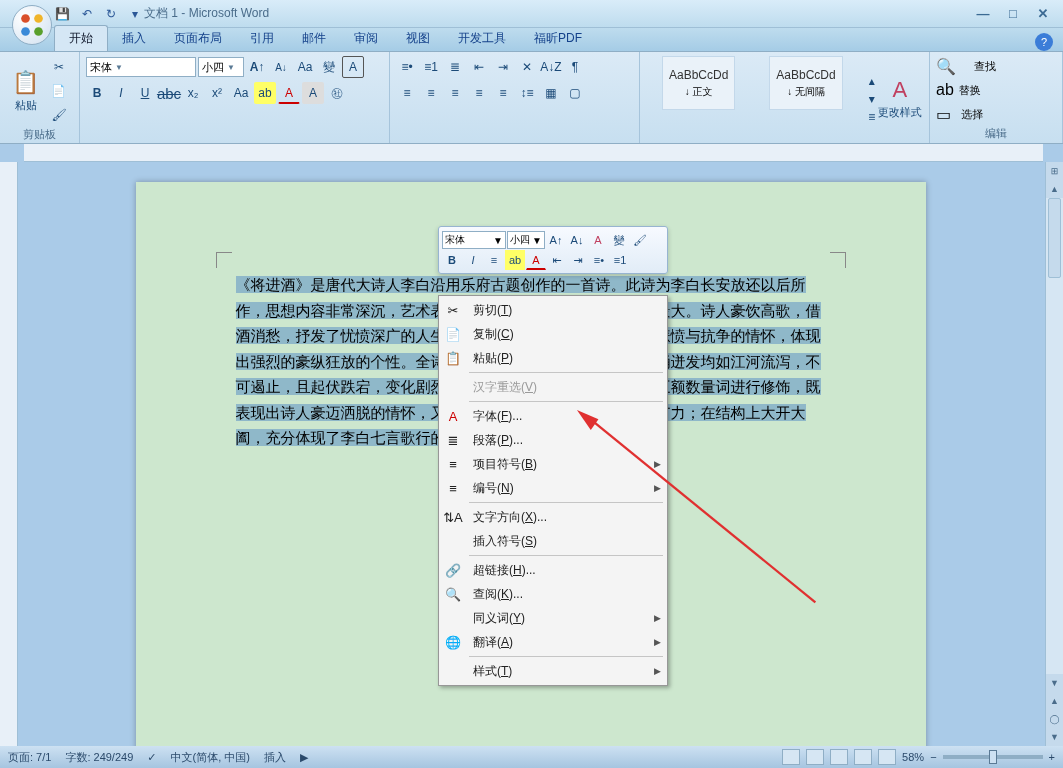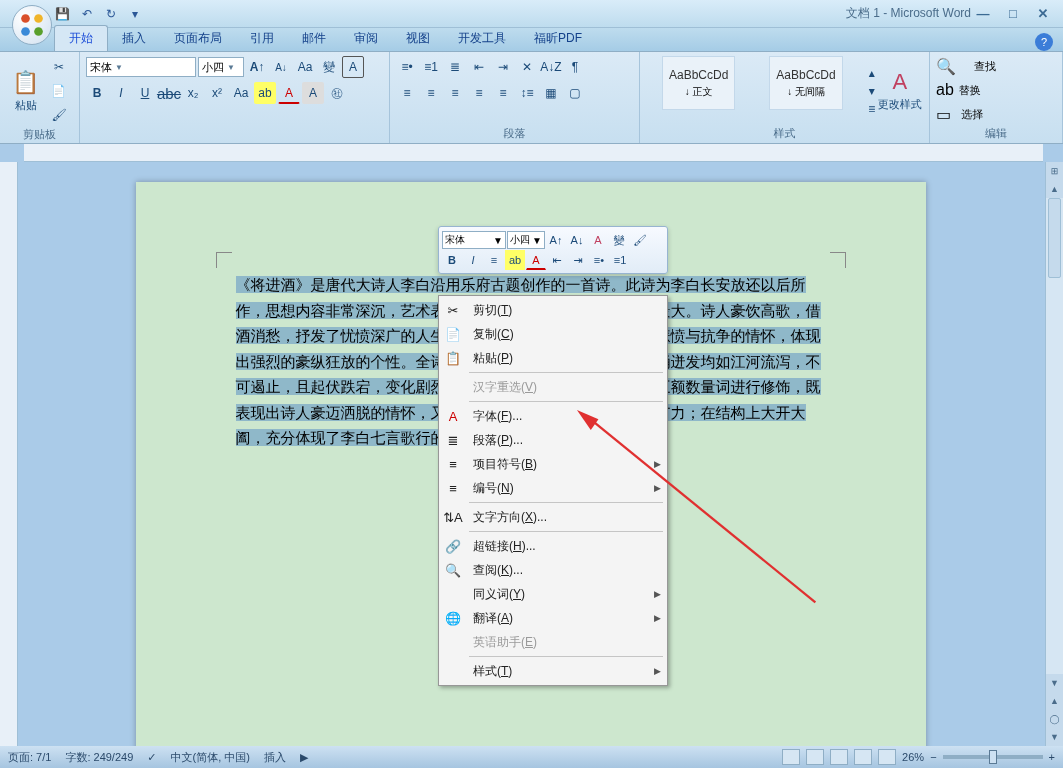--- a/index.html
+++ b/index.html
@@ -4,28 +4,28 @@
 <style>
 * { margin: 0; padding: 0; box-sizing: border-box; font-family: "Microsoft YaHei", "SimSun", sans-serif; }
 body { background: #fff; width: 1063px; height: 768px; overflow: hidden; position: relative; }
 
 
 .titlebar { height: 28px; background: linear-gradient(to bottom, #d9ecf9, #bedcee); display: flex; align-items: center; border-bottom: 1px solid #9fbfd6; }
 .office-btn { width: 40px; height: 40px; border-radius: 50%; background: radial-gradient(circle at 30% 30%, #fff, #d0e0f0); border: 1px solid #8faec5; margin: 2px 6px; position: absolute; top: 3px; left: 6px; z-index: 10; display: flex; align-items: center; justify-content: center; }
 .office-btn svg { width: 26px; height: 26px; }
 .qat { margin-left: 54px; display: flex; gap: 6px; align-items: center; }
 .qat-item { width: 18px; height: 18px; display: flex; align-items: center; justify-content: center; font-size: 12px; color: #2b5797; }
-.title-text { flex: 1; text-align: right; font-size: 12px; color: #4a6c8a; }
+.title-text { flex: 1; text-align: left; font-size: 12px; color: #4a6c8a; }
 .win-controls { display: flex; gap: 6px; margin-right: 8px; }
 .win-btn { width: 24px; height: 18px; display: flex; align-items: center; justify-content: center; font-size: 13px; color: #3b6a93; font-weight: bold; }
 
 
 .ribbon-tabs { height: 24px; background: linear-gradient(to bottom, #bedcee, #a5cce6); display: flex; align-items: flex-end; padding-left: 54px; border-bottom: 1px solid #8faec5; }
 .tab { padding: 4px 14px; font-size: 12px; color: #15428b; cursor: pointer; }
-.tab.active { background: #d5e7f5; border: 1px solid #8faec5; border-bottom: none; border-radius: 3px 3px 0 0; color: #1d4ed8; }
+.tab.active { background: #d5e7f5; border: 1px solid #8faec5; border-bottom: none; border-radius: 3px 3px 0 0; color: #0f172a; }
 .tab-help { margin-left: auto; margin-right: 10px; width: 18px; height: 18px; border-radius: 50%; background: #3b7dd8; color: #fff; font-size: 11px; display: flex; align-items: center; justify-content: center; }
 
 
 .ribbon { height: 92px; background: linear-gradient(to bottom, #dbeaf6, #c7dff0); display: flex; border-bottom: 1px solid #8faec5; }
 .group { border-right: 1px solid #a6c4db; padding: 4px 6px 2px 6px; display: flex; flex-direction: column; }
 .group-content { flex: 1; display: flex; gap: 2px; }
 .group-label { font-size: 11px; color: #4a6c8a; text-align: center; padding-top: 1px; }
 .big-btn { display: flex; flex-direction: column; align-items: center; justify-content: center; width: 40px; gap: 2px; }
 .big-btn .icon { font-size: 22px; }
 .big-btn .lbl { font-size: 11px; color: #1b4a78; text-align: center; }
@@ -185,21 +185,20 @@
         <div class="small-btn">≡</div>
         <div class="small-btn">≡</div>
         <div class="small-btn">≡</div>
         <div class="small-btn">≡</div>
         <div class="small-btn">≡</div>
         <div class="small-btn">↕≡</div>
         <div class="small-btn">▦</div>
         <div class="small-btn">▢</div>
       </div>
     </div>
-    <div class="group-label">段落</div>
   </div>
 
   <div class="group" style="width:290px">
     <div class="group-content">
       <div class="style-item">
         <div class="preview">AaBbCcDd</div>
         <div>↓ 正文</div>
       </div>
       <div class="style-item">
         <div class="preview">AaBbCcDd</div>
@@ -208,21 +207,20 @@
       <div class="col" style="width:14px;justify-content:center">
         <div class="small-btn" style="height:16px">▴</div>
         <div class="small-btn" style="height:16px">▾</div>
         <div class="small-btn" style="height:16px">≡</div>
       </div>
       <div class="big-btn" style="width:48px">
         <span class="icon" style="color:#c04060">A</span>
         <span class="lbl">更改样式</span>
       </div>
     </div>
-    <div class="group-label">样式</div>
   </div>
 
   <div class="group" style="flex:1">
     <div class="group-content">
       <div class="col" style="gap:3px">
         <div class="row">
             <span>🔍</span>
             <span style="font-size:11px;margin-left:16px">查找</span>
           </div>
         <div class="row">
@@ -326,42 +324,42 @@
   <div class="cm-item">
       <span class="cm-icon">≡</span>
       <span>编号(<u>N</u>)</span>
       <span class="cm-arrow">▶</span>
     </div>
   <div class="cm-sep"></div>
   <div class="cm-item">
       <span class="cm-icon">⇅A</span>
       <span>文字方向(<u>X</u>)...</span>
     </div>
+  <div class="cm-item">
+      <span class="cm-icon"></span>
+      <span>插入符号(<u>S</u>)</span>
+    </div>
   <div class="cm-sep"></div>
   <div class="cm-item">
       <span class="cm-icon">🔗</span>
       <span>超链接(<u>H</u>)...</span>
     </div>
   <div class="cm-item">
       <span class="cm-icon">🔍</span>
       <span>查阅(<u>K</u>)...</span>
     </div>
   <div class="cm-item">
       <span class="cm-icon"></span>
       <span>同义词(<u>Y</u>)</span>
       <span class="cm-arrow">▶</span>
     </div>
   <div class="cm-item">
       <span class="cm-icon">🌐</span>
       <span>翻译(<u>A</u>)</span>
       <span class="cm-arrow">▶</span>
-    </div>
-  <div class="cm-item disabled">
-      <span class="cm-icon"></span>
-      <span>英语助手(<u>E</u>)</span>
     </div>
   <div class="cm-sep"></div>
   <div class="cm-item">
       <span class="cm-icon"></span>
       <span>样式(<u>T</u>)</span>
       <span class="cm-arrow">▶</span>
     </div>
 </div>
 
 <svg class="red-arrow" viewBox="0 0 320 260">
@@ -375,20 +373,20 @@
   <span>✓</span>
   <span>中文(简体, 中国)</span>
   <span>插入</span>
   <span>▶</span>
   <div class="status-right">
     <div class="view-btn"></div>
     <div class="view-btn"></div>
     <div class="view-btn"></div>
     <div class="view-btn"></div>
     <div class="view-btn"></div>
-    <span>26%</span>
+    <span>58%</span>
     <span>−</span>
     <div class="zoom-slider">
         <div class="zoom-thumb"></div>
       </div>
     <span>+</span>
   </div>
 </div>
 
 </body></html>

